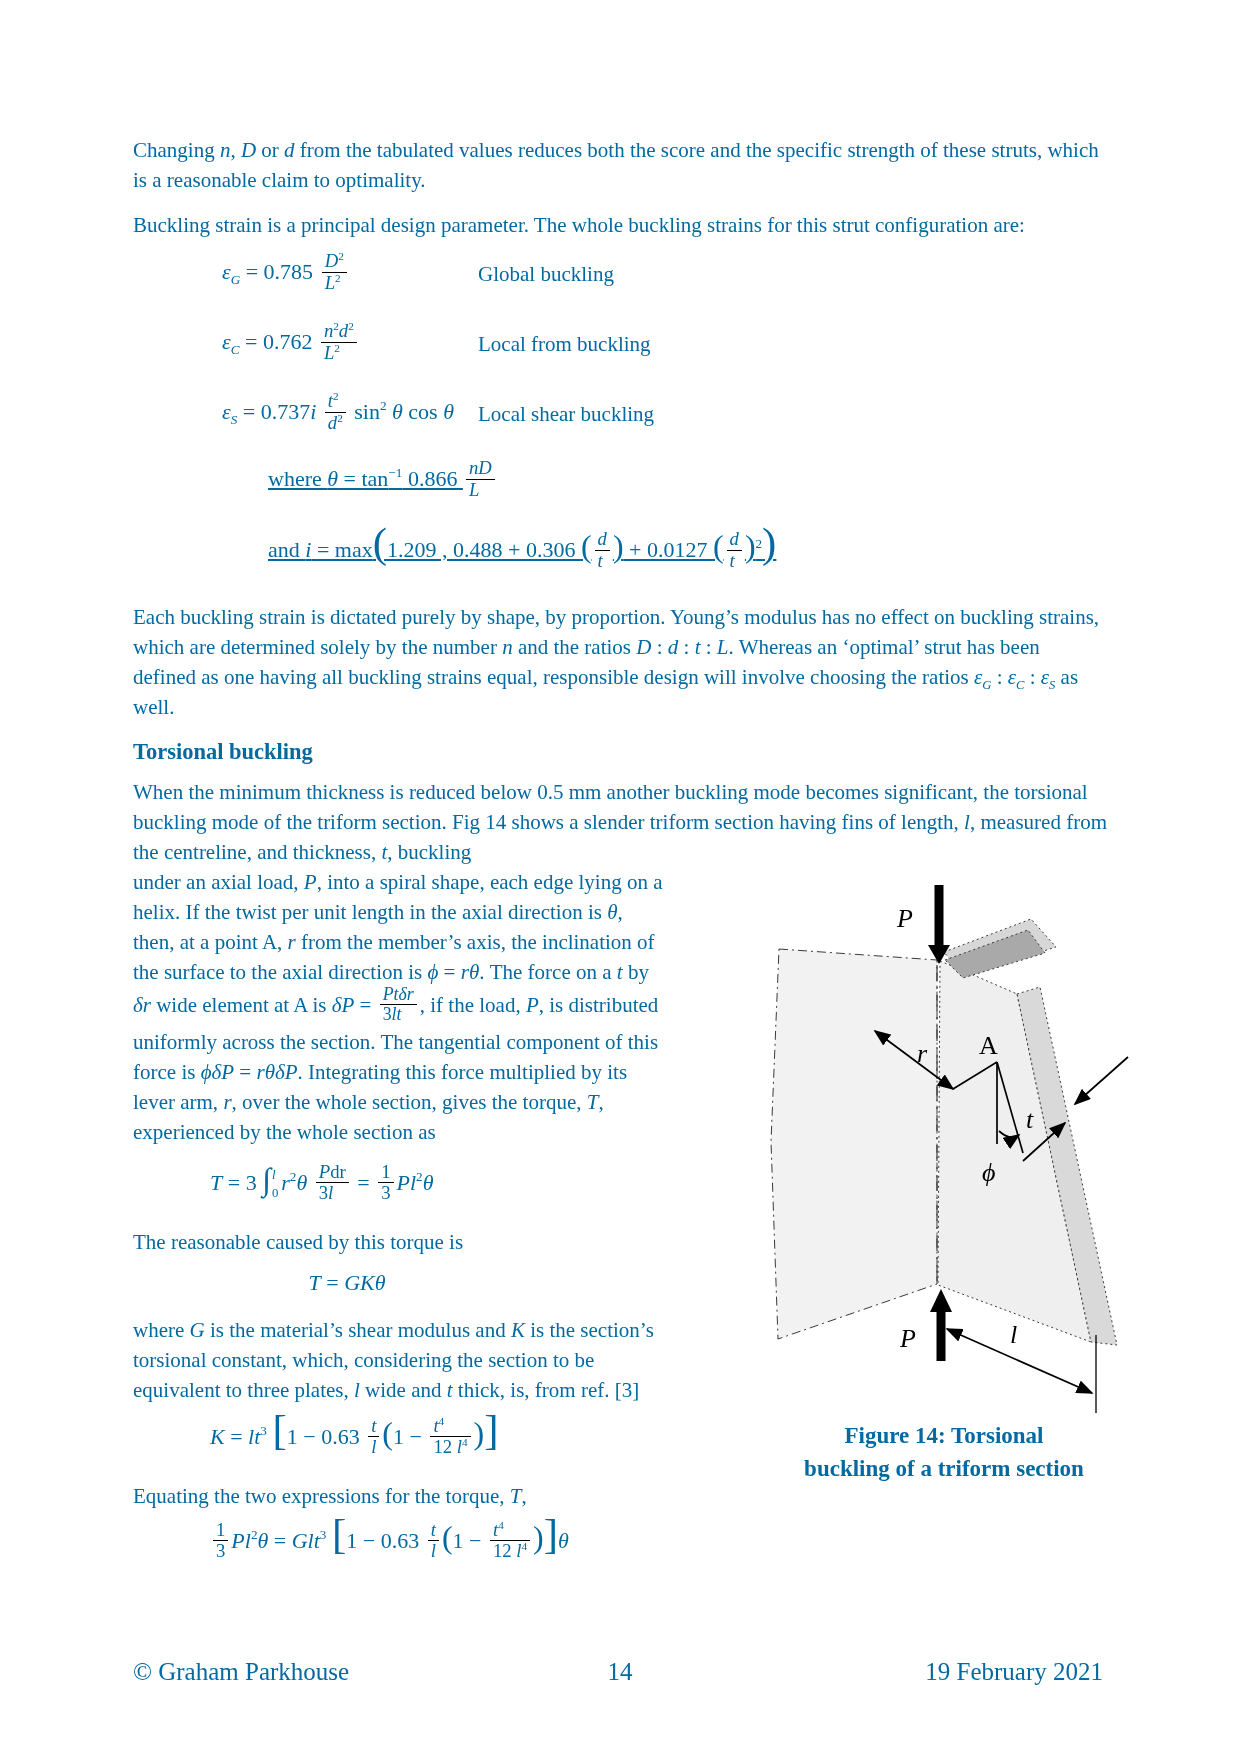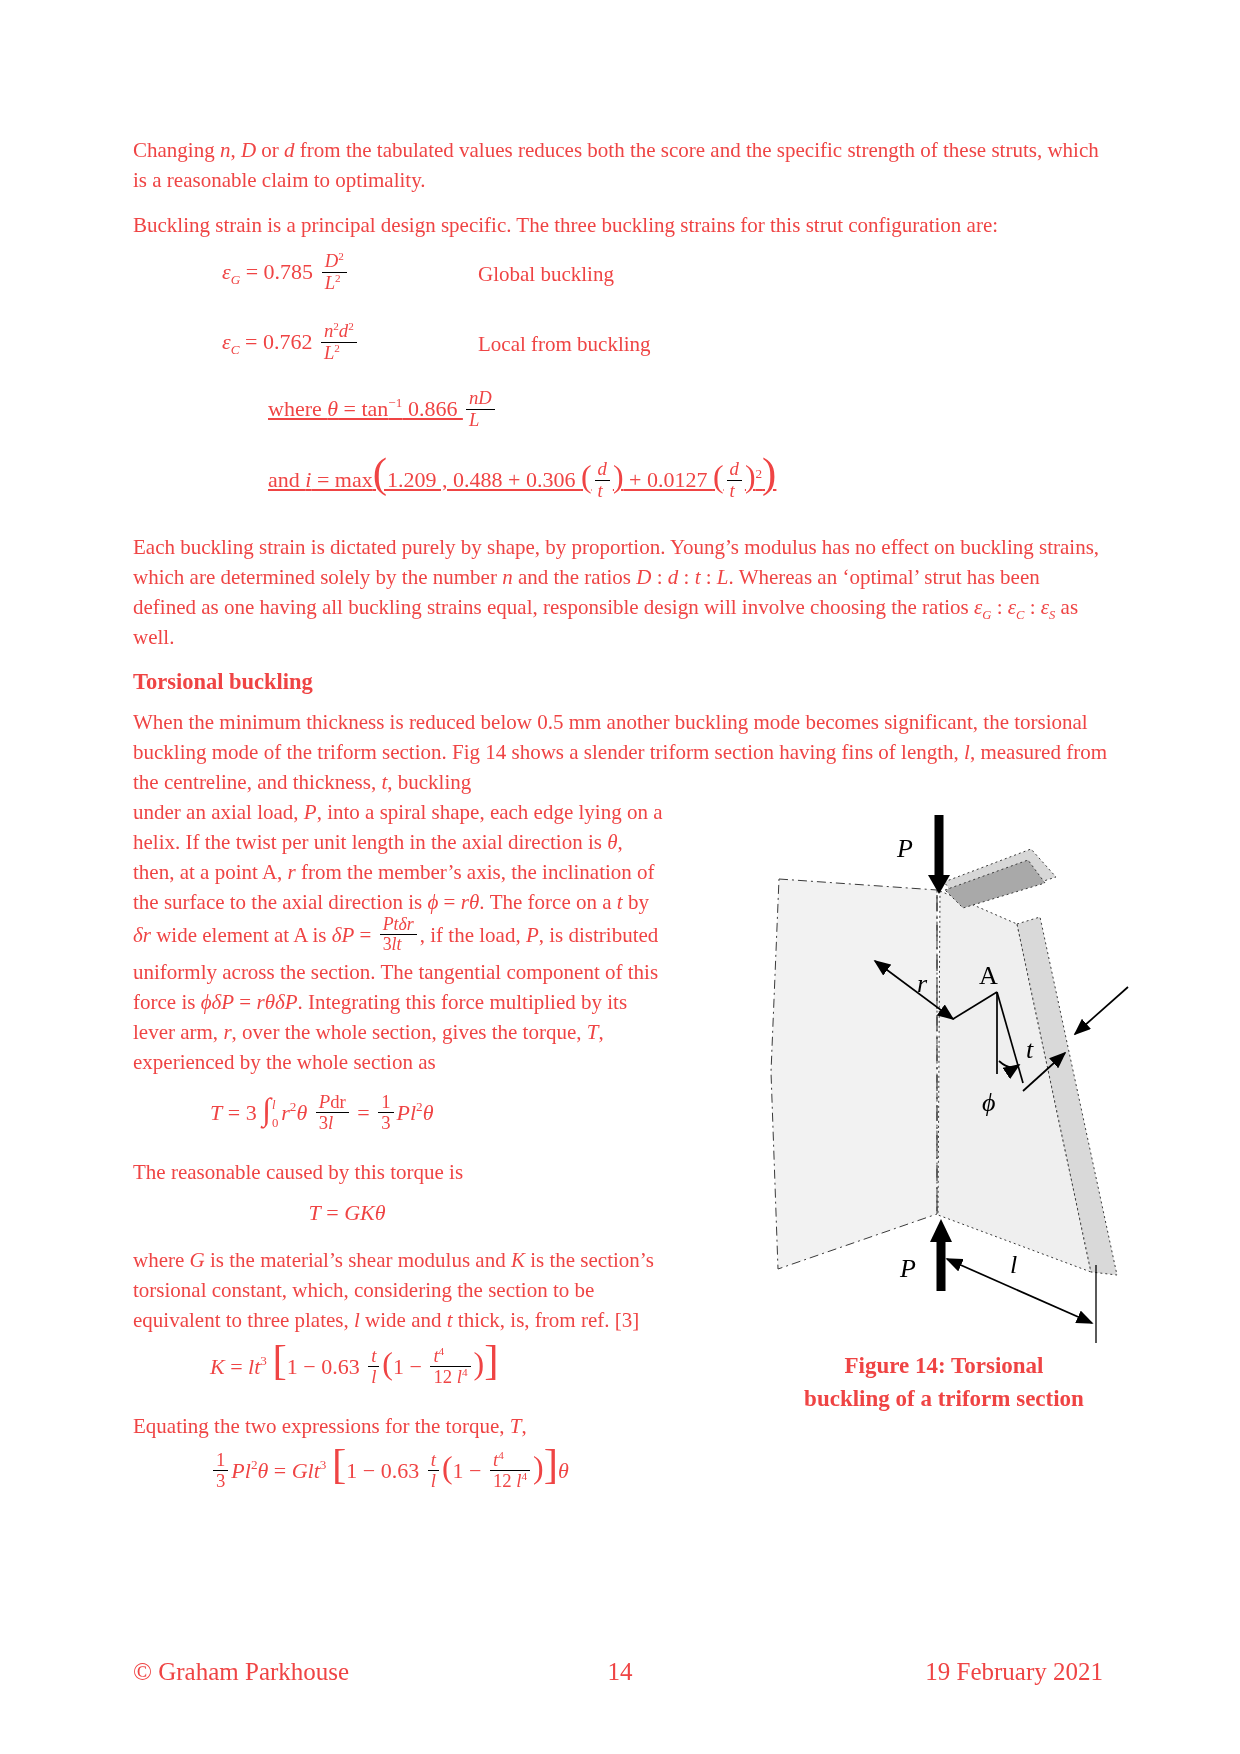--- a/index.html
+++ b/index.html
@@ -1,17 +1,17 @@
 <!DOCTYPE html>
 <html><head>
 <meta charset="utf-8">
 <style>
   html,body{margin:0;padding:0;background:#ffffff;}
   .page{position:relative;width:1240px;height:1754px;background:#fff;overflow:hidden;
-        font-family:"Liberation Serif", serif;color:#ef4444;}
+        font-family:"Liberation Serif", serif;color:#0369a1;}
   .content{padding:135px 133px 0 133px;}
   p{font-size:21px;line-height:30px;margin:0 0 15px 0;}
   .it{font-style:italic;}
   .sup{vertical-align:super;font-size:60%;line-height:0;}
   .sub{vertical-align:sub;font-size:60%;line-height:0;}
   .big{font-size:195%;font-weight:300;vertical-align:-8%;line-height:0;}
   .med{font-size:145%;font-weight:300;vertical-align:-6%;line-height:0;}
   .frac{display:inline-block;vertical-align:middle;text-align:left;line-height:1.08;
         font-size:85%;margin:0 3px;transform:translateY(-2px);}
   .frac .num{display:block;border-bottom:1.4px solid #000;padding:0 3px;}
@@ -35,29 +35,33 @@
   .footer .f-center{position:absolute;left:0;right:0;text-align:center;}
   .footer .f-right{position:absolute;right:137px;}
 </style>
 </head>
 <body>
 
 <div class="page">
   <div class="content">
 
     <p>Changing <span class="it">n</span>, <span class="it">D</span> or <span class="it">d</span> from the tabulated values reduces both the score and the specific strength of these struts, which is a reasonable claim to optimality.</p>
-    <p style="margin-bottom:6px;">Buckling strain is a principal design specific. The three buckling strains for this strut configuration are:</p>
+    <p style="margin-bottom:6px;">Buckling strain is a principal design parameter. The whole buckling strains for this strut configuration are:</p>
 
     <div class="eqrow">
       <span class="eq"><span class="it">ε</span><span class="it sub">G</span> = 0.785 <span class="frac"><span class="num"><span class="it">D</span><span class="sup">2</span></span><span class="den"><span class="it">L</span><span class="sup">2</span></span></span></span>
       <span class="eqlabel">Global buckling</span>
     </div>
     <div class="eqrow">
       <span class="eq"><span class="it">ε</span><span class="it sub">C</span> = 0.762 <span class="frac"><span class="num"><span class="it">n</span><span class="sup">2</span><span class="it">d</span><span class="sup">2</span></span><span class="den"><span class="it">L</span><span class="sup">2</span></span></span></span>
       <span class="eqlabel">Local from buckling</span>
+    </div>
+    <div class="eqrow">
+      <span class="eq"><span class="it">ε</span><span class="it sub">S</span> = 0.737<span class="it">i</span> <span class="frac"><span class="num"><span class="it">t</span><span class="sup">2</span></span><span class="den"><span class="it">d</span><span class="sup">2</span></span></span> sin<span class="sup">2</span> <span class="it">θ</span> cos <span class="it">θ</span></span>
+      <span class="eqlabel">Local shear buckling</span>
     </div>
     <div class="eqrow indent2">
       <span class="eq">where  <span class="it">θ</span> = tan<span class="sup">−1</span> 0.866 <span class="frac"><span class="num"><span class="it">nD</span></span><span class="den"><span class="it">L</span></span></span></span>
     </div>
     <div class="eqrow indent2" style="min-height:64px;margin-bottom:18px;">
       <span class="eq">and     <span class="it">i</span> =  max<span class="big">(</span>1.209 ,  0.488 + 0.306 <span class="med">(</span><span class="frac"><span class="num"><span class="it">d</span></span><span class="den"><span class="it">t</span></span></span><span class="med">)</span> + 0.0127 <span class="med">(</span><span class="frac"><span class="num"><span class="it">d</span></span><span class="den"><span class="it">t</span></span></span><span class="med">)</span><span class="sup">2</span><span class="big">)</span></span>
     </div>
 
     <p>Each buckling strain is dictated purely by shape, by proportion. Young’s modulus has no effect on buckling strains, which are determined solely by the number <span class="it">n</span> and the ratios <span class="it">D</span> : <span class="it">d</span> : <span class="it">t</span> : <span class="it">L</span>. Whereas an ‘optimal’ strut has been defined as one having all buckling strains equal, responsible design will involve choosing the ratios <span class="it">ε</span><span class="it sub">G</span> : <span class="it">ε</span><span class="it sub">C</span> : <span class="it">ε</span><span class="it sub">S</span> as well.</p>
 

